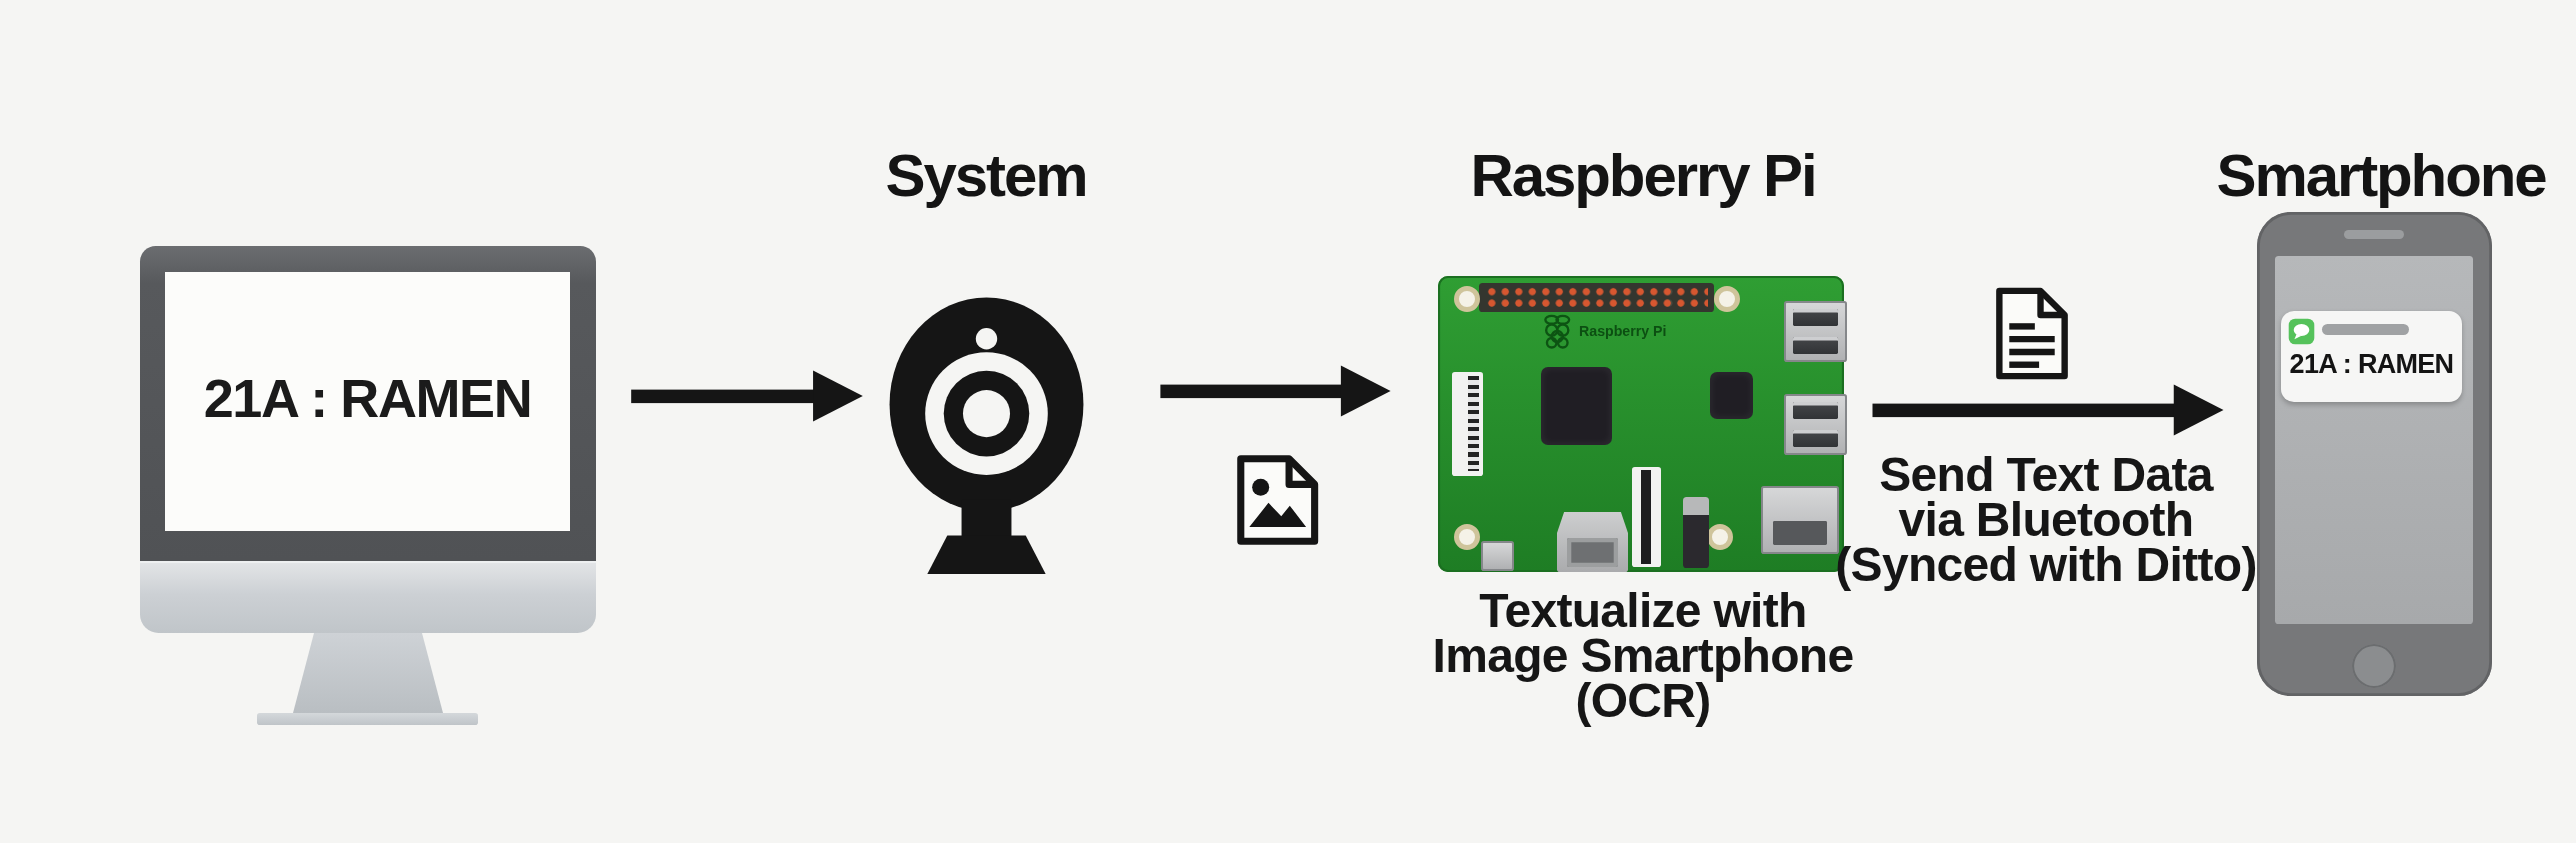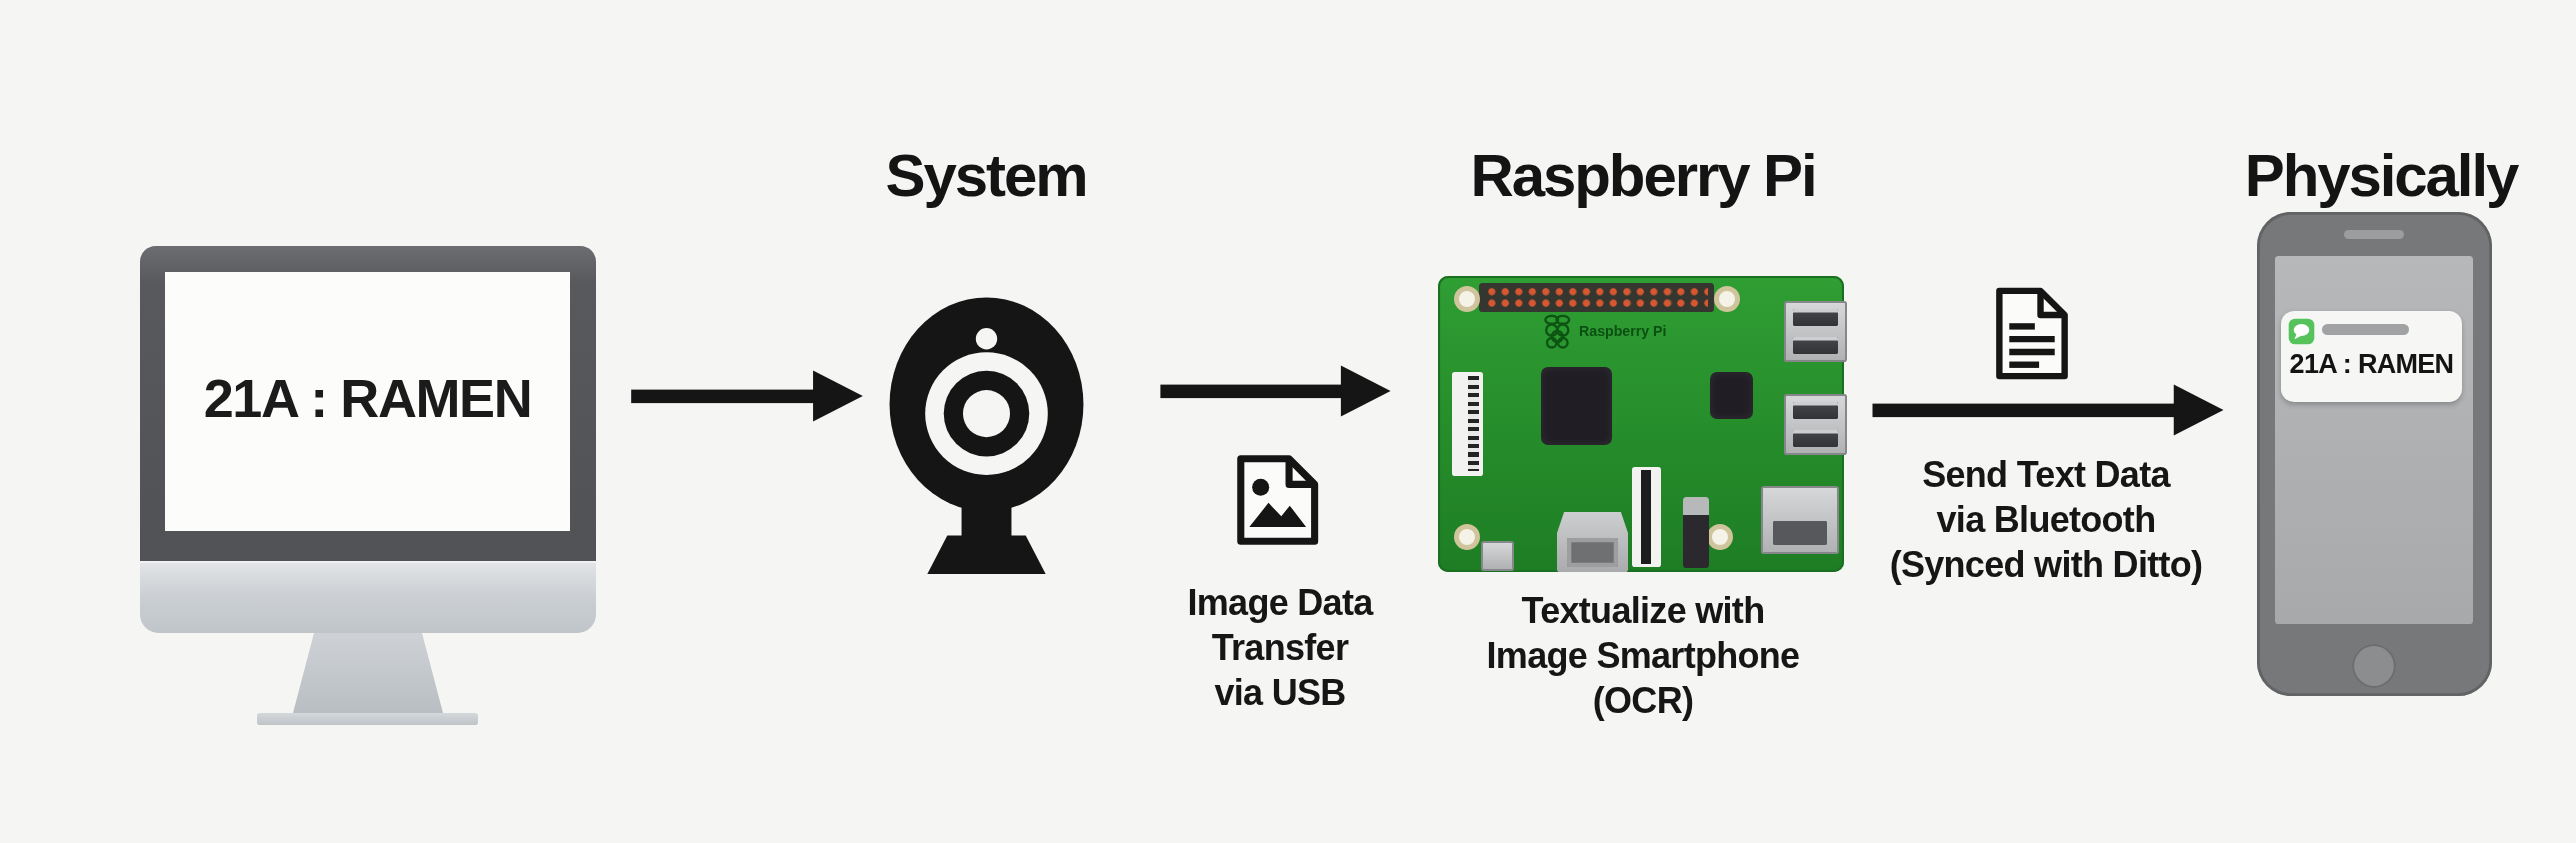--- a/index.html
+++ b/index.html
@@ -1,21 +1,21 @@
 <!DOCTYPE html>
 <html style="font-size:11.4px"><head>
 <meta charset="utf-8">
 <style>
   html,body{margin:0;padding:0;background:#f5f5f3;}
   #canvas{position:relative;width:2576px;height:843px;background:#f5f5f3;overflow:hidden;
           font-family:"Liberation Sans",sans-serif;font-weight:700;color:#161616;}
   .abs{position:absolute;}
   .title{position:absolute;transform:translateX(-50%);font-size:60px;line-height:68px;
          letter-spacing:-2.1px;text-align:center;white-space:pre-line;color:#141414;}
-  .caption{position:absolute;transform:translateX(-50%);font-size:36px;line-height:45px;
+  .caption{position:absolute;transform:translateX(-50%);font-size:48px;line-height:45px;
            letter-spacing:-0.7px;text-align:center;white-space:pre-line;color:#161616;}
   
   .mon-bezel{left:140px;top:246px;width:456px;height:315px;border-radius:15.7px 15.7px 0 0;
              background:linear-gradient(180deg,#6b6d70 0%,#57595c 12%,#505255 100%);}
   .mon-screen{left:165px;top:272px;width:405px;height:259px;background:#fcfcfa;
               display:flex;align-items:center;justify-content:center;}
   .mon-screen-text{font-size:54px;letter-spacing:-1.4px;padding-bottom:7.1px;color:#1b1b1b;}
   .mon-chin{left:140px;top:561px;width:456px;height:72px;border-radius:0 0 18.5px 18.5px;
             background:linear-gradient(180deg,#e2e4e6 0%,#ccd0d4 45%,#c0c5c9 100%);
             border-top:2.8px solid #eef0f1;box-sizing:border-box;}
@@ -104,23 +104,20 @@
     <polygon points="254,2 324,38 254,74" fill="#151515"></polygon>
   </svg>
 
   <svg class="abs" style="left:1228px;top:453px;" width="98" height="94" viewBox="0 0 138 132">
     <path d="M18,8 H86 L122,44 V124 H18 Z" fill="#fbfbf9" stroke="#151515" stroke-width="10" stroke-linejoin="round"></path>
     <path d="M86,8 V44 H122" fill="none" stroke="#151515" stroke-width="10" stroke-linejoin="round"></path>
     <circle cx="46" cy="48" r="12" fill="#151515"></circle>
     <path d="M30,104 L57,70 L75,89 L87,74 L110,104 Z" fill="#151515"></path>
   </svg>
 
-  <div class="caption" style="left:1280px;top:580px;">Image Data
-Transfer
-via USB</div>
 
   <div class="title" style="left:1643px;top:142px;">Raspberry Pi</div>
 
   <div class="abs rpi">
     <div class="abs gpio"></div>
     <div class="abs hole" style="left:15.7px;top:10px;"></div>
     <div class="abs hole" style="left:276px;top:10px;"></div>
     <div class="abs hole" style="left:15.7px;top:248px;"></div>
     <div class="abs hole" style="left:269px;top:248px;"></div>
 
@@ -176,21 +173,21 @@
 
   <svg class="abs" style="left:1872px;top:383px;" width="352" height="54" viewBox="0 0 494 76">
     <rect x="0" y="29" width="430" height="19" fill="#151515"></rect>
     <polygon points="424,2 494,38 424,74" fill="#151515"></polygon>
   </svg>
 
   <div class="caption" style="left:2046px;top:452px;">Send Text Data
 via Bluetooth
 (Synced with Ditto)</div>
 
-  <div class="title" style="left:2381px;top:142px;">Physically</div>
+  <div class="title" style="left:2381px;top:142px;">Smartphone</div>
 
   <div>
     <div class="abs phone-body"></div>
     <div class="abs phone-speaker"></div>
     <div class="abs phone-screen"></div>
     <div class="abs notif-card">
       <svg class="abs" style="left:7.1px;top:7.1px;" width="27" height="27" viewBox="0 0 38 38">
         <rect x="1" y="1" width="36" height="36" rx="9" fill="#55c25b"></rect>
         <ellipse cx="19" cy="17" rx="11" ry="8.5" fill="#ffffff"></ellipse>
         <path d="M12,23 L9,30 L19,25 Z" fill="#ffffff"></path>

